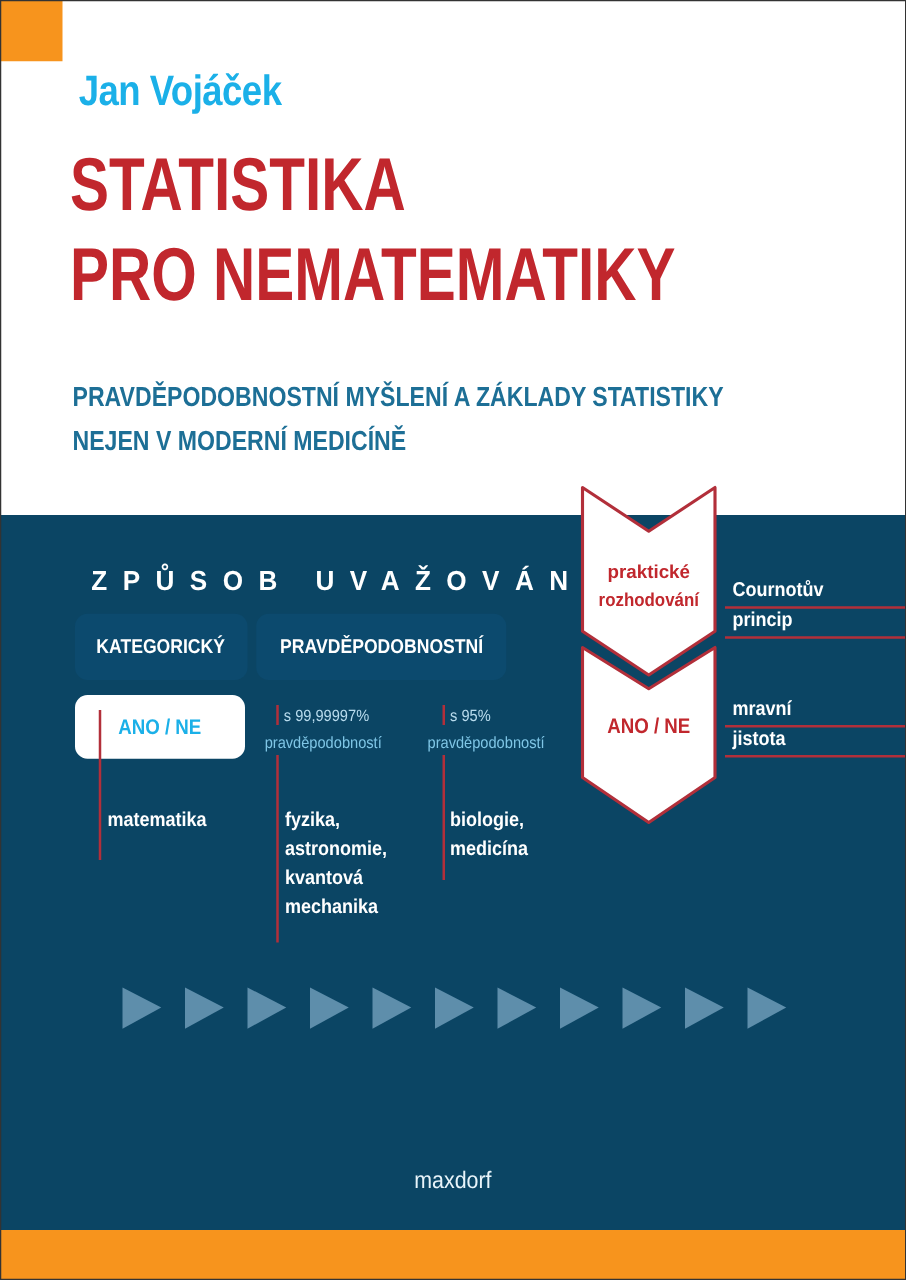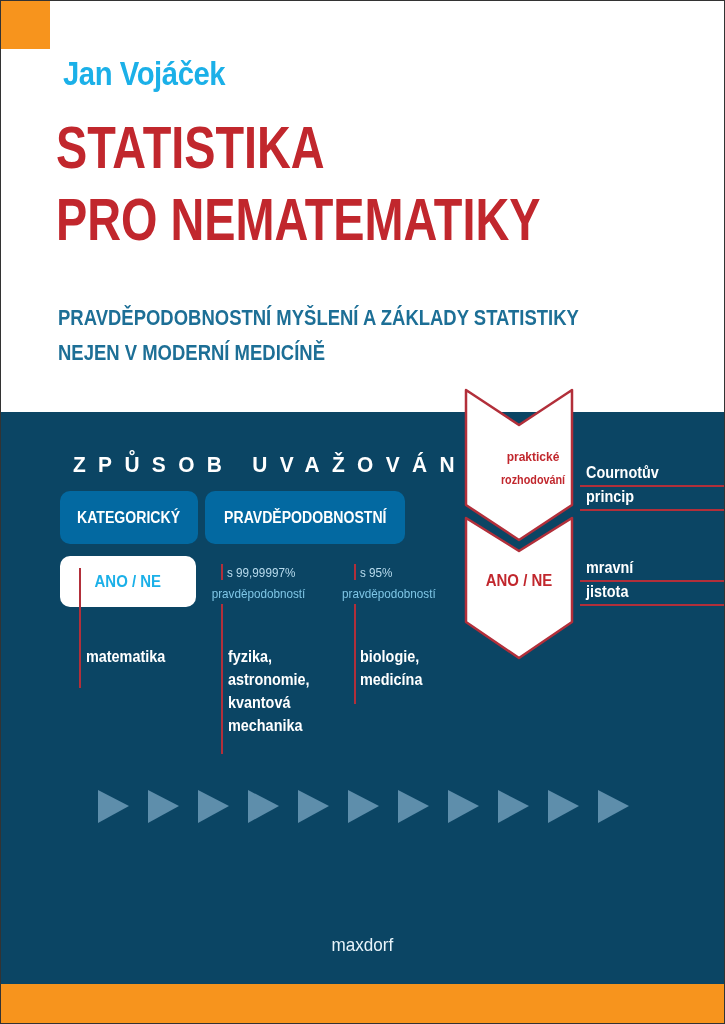--- a/index.html
+++ b/index.html
@@ -6,21 +6,21 @@
   body { width:725px; height:1024px; position:relative; overflow:hidden; background:#ffffff;
          font-family:"Liberation Sans", "DejaVu Sans", sans-serif; }
   .frame { position:absolute; left:0; top:0; width:723px; height:1022px; border:1px solid #333; box-sizing:content-box; pointer-events:none; z-index:50; }
   .orange-square { position:absolute; left:0; top:0; width:50px; height:49px; background:#f7941d; }
   .author { position:absolute; left:63px; top:54px; font-size:34px; font-weight:bold; color:#1bb0e8; letter-spacing:-0.5px; transform:scaleX(0.86); transform-origin:left top; }
   .title { position:absolute; left:56px; top:112px; color:#c1272d; font-weight:bold; font-size:60px; line-height:72px; transform:scaleX(0.78); transform-origin:left top; white-space:nowrap; letter-spacing:0px; }
   .subtitle { position:absolute; left:58px; top:300px; color:#1d6f96; font-weight:bold; font-size:22px; line-height:35px; transform:scaleX(0.84); transform-origin:left top; white-space:nowrap; }
   .navy { position:absolute; left:0; top:412px; width:725px; height:572px; background:#0b4564; }
   .orange-bar { position:absolute; left:0; top:984px; width:725px; height:40px; background:#f7941d; }
   .heading { position:absolute; left:73px; top:452px; color:#ffffff; font-weight:bold; font-size:22px; letter-spacing:13px; white-space:nowrap; transform:scaleX(0.95); transform-origin:left top; }
-  .pill { position:absolute; background:#0369a1; border-radius:10px; color:#ffffff; font-weight:bold; font-size:16px; display:flex; align-items:center; justify-content:center; }
+  .pill { position:absolute; background:#0c4a6e; border-radius:10px; color:#ffffff; font-weight:bold; font-size:16px; display:flex; align-items:center; justify-content:center; }
   .pill span { display:inline-block; transform:scaleX(0.88); }
   .pill-kat { left:60px; top:491px; width:138px; height:53px; }
   .pill-prav { left:205px; top:491px; width:200px; height:53px; }
   .ano-box { position:absolute; left:60px; top:556px; width:136px; height:51px; background:#ffffff; border-radius:10px; color:#1bb0e8; font-weight:bold; font-size:17px; display:flex; align-items:center; justify-content:center; }
   .ano-box span { display:inline-block; transform:scaleX(0.88); }
   .vline { position:absolute; width:2px; background:#b22f3a; }
   .prob { position:absolute; color:#7fc6e6; font-size:13px; line-height:21px; white-space:nowrap; transform:scaleX(0.9); transform-origin:left top; }
   .prob .pct { color:#b9dcee; }
   .field { position:absolute; color:#ffffff; font-weight:bold; font-size:16px; line-height:23px; white-space:nowrap; transform:scaleX(0.9); transform-origin:left top; }
   .side { position:absolute; color:#ffffff; font-weight:bold; font-size:16px; line-height:24px; white-space:nowrap; transform:scaleX(0.9); transform-origin:left top; }
@@ -105,21 +105,21 @@
     <polygon points="298,790 329,806 298,823"></polygon>
     <polygon points="348,790 379,806 348,823"></polygon>
     <polygon points="398,790 429,806 398,823"></polygon>
     <polygon points="448,790 479,806 448,823"></polygon>
     <polygon points="498,790 529,806 498,823"></polygon>
     <polygon points="548,790 579,806 548,823"></polygon>
     <polygon points="598,790 629,806 598,823"></polygon>
   </g>
 </svg>
 
-<div class="chev-text" style="left:466px; width:106px; top:446px; font-size:12px; line-height:23px;margin-left:14px;">
+<div class="chev-text" style="left:466px; width:106px; top:446px; font-size:15px; line-height:23px;">
   <div>praktické</div>
   <div style="transform:scaleX(0.9);">rozhodování</div>
 </div>
 <div class="chev-text" style="left:466px; width:106px; top:571px; font-size:17px;">
   <div style="transform:scaleX(0.88);">ANO / NE</div>
 </div>
 
 <div class="side" style="left:586px; top:461px;">
   <div>Cournotův</div>
   <div>princip</div>

